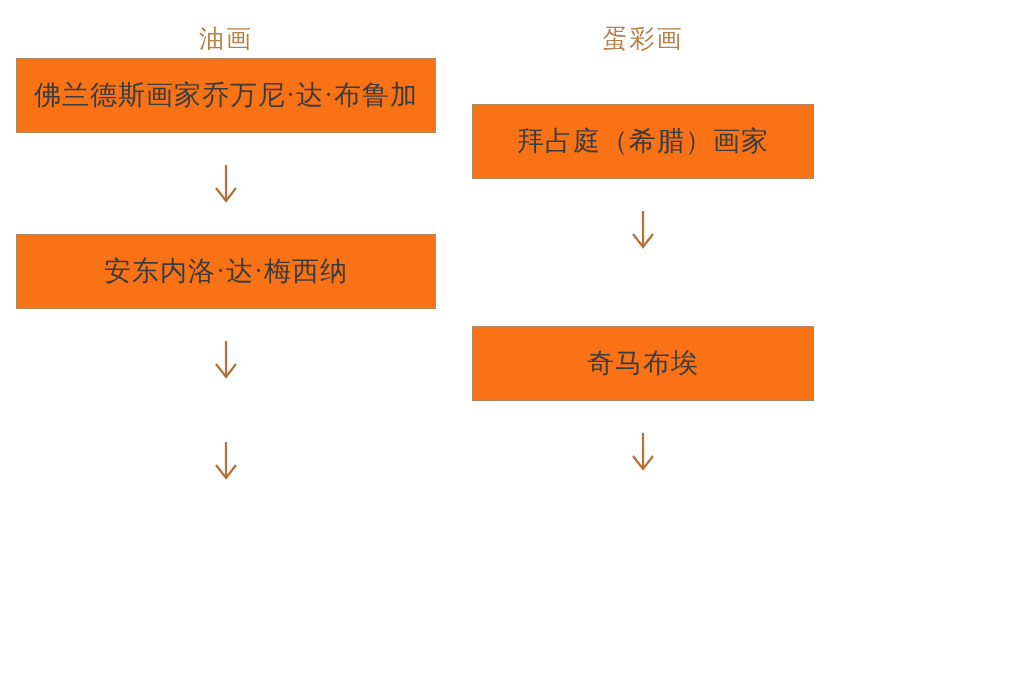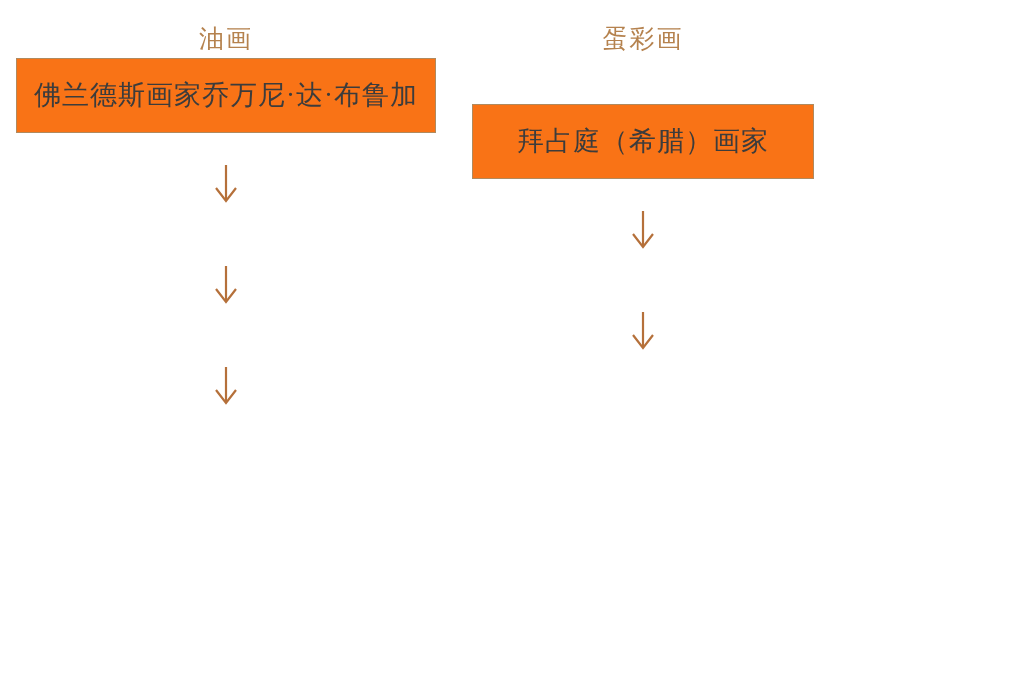--- a/index.html
+++ b/index.html
@@ -111,20 +111,23 @@
       <span class="node-label">佛兰德斯画家乔万尼·达·布鲁加</span>
     </div>
 
     <div class="arrow">
       <svg width="26" height="40" viewBox="0 0 26 40" aria-hidden="true">
         <line x1="13" y1="1" x2="13" y2="35" stroke="#b5703a" stroke-width="2.2"></line>
         <polyline points="3,24 13,37 23,24" fill="none" stroke="#b5703a" stroke-width="2.2"></polyline>
       </svg>
     </div>
 
+    <div class="node">
+      <span class="node-label">安东内洛·达·梅西纳</span>
+    </div>
 
     <div class="arrow">
       <svg width="26" height="40" viewBox="0 0 26 40" aria-hidden="true">
         <line x1="13" y1="1" x2="13" y2="35" stroke="#b5703a" stroke-width="2.2"></line>
         <polyline points="3,24 13,37 23,24" fill="none" stroke="#b5703a" stroke-width="2.2"></polyline>
       </svg>
     </div>
 
 
     <div class="arrow">
@@ -145,20 +148,23 @@
       <span class="node-label">拜占庭（希腊）画家</span>
     </div>
 
     <div class="arrow">
       <svg width="26" height="40" viewBox="0 0 26 40" aria-hidden="true">
         <line x1="13" y1="1" x2="13" y2="35" stroke="#b5703a" stroke-width="2.2"></line>
         <polyline points="3,24 13,37 23,24" fill="none" stroke="#b5703a" stroke-width="2.2"></polyline>
       </svg>
     </div>
 
+    <div class="node">
+      <span class="node-label">奇马布埃</span>
+    </div>
 
     <div class="arrow">
       <svg width="26" height="40" viewBox="0 0 26 40" aria-hidden="true">
         <line x1="13" y1="1" x2="13" y2="35" stroke="#b5703a" stroke-width="2.2"></line>
         <polyline points="3,24 13,37 23,24" fill="none" stroke="#b5703a" stroke-width="2.2"></polyline>
       </svg>
     </div>
 
 
   </div>

